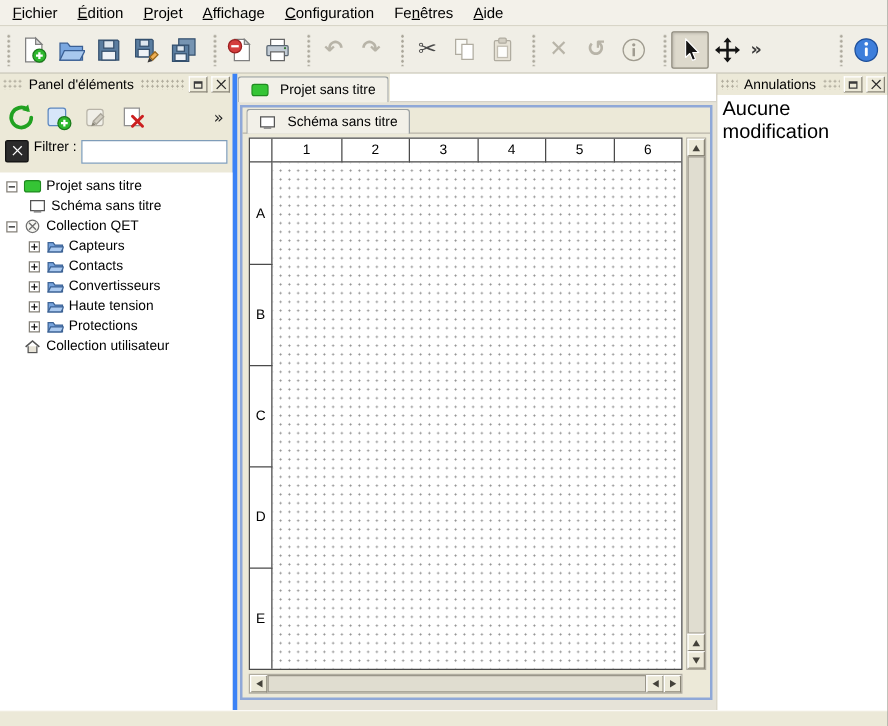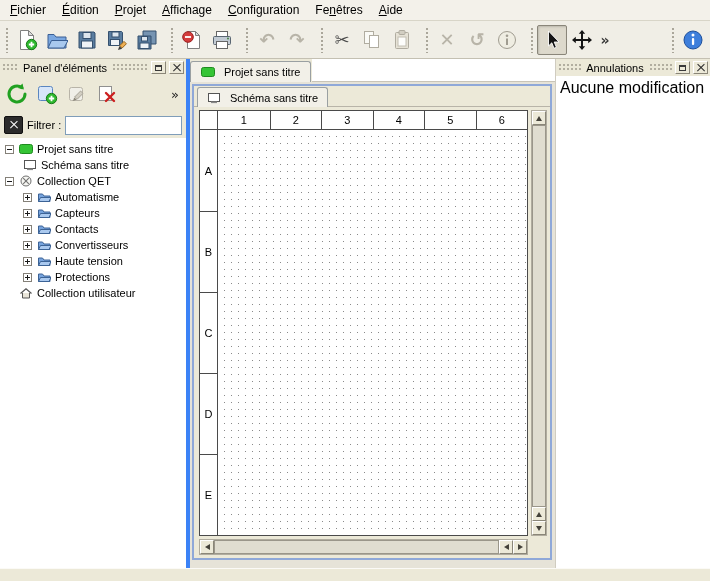--- a/index.html
+++ b/index.html
@@ -40,21 +40,21 @@
   .float-glyph{width:7px;height:6px;border:1px solid #3a3a3a;border-top-width:2px}
   .close-glyph{position:relative;width:8px;height:8px}
   .close-glyph::before,.close-glyph::after{content:"";position:absolute;left:-1px;top:3px;width:10px;height:1.4px;background:#2a2a2a}
   .close-glyph::before{transform:rotate(45deg)}
   .close-glyph::after{transform:rotate(-45deg)}
 
   .dock-toolbar{height:36px;display:flex;align-items:center;padding:0 3px;gap:2px}
   .dock-toolbar .tbtn{width:28px;height:28px}
   .dock-overflow{margin-left:auto;font-size:13px;color:#222;background:none;border:none;padding:0 4px;font-family:"DejaVu Sans",sans-serif}
 
-  .filter-row{height:26px;display:flex;align-items:center;padding:0 4px;gap:4px}
+  .filter-row{height:26px;display:flex;align-items:flex-start;padding:0 4px;gap:4px}
   .filter-clear{width:19px;height:18px;background:#2b2b2b;border:1px solid #111;border-radius:2px;
                 display:flex;align-items:center;justify-content:center;padding:0}
   .filter-clear .close-glyph::before,.filter-clear .close-glyph::after{background:#fff}
   .filter-label{white-space:nowrap}
   .filter-input{flex:1;height:19px;border:1px solid #7f9db9;background:#fff;font-family:inherit;font-size:11px;padding:0 3px;min-width:0}
 
   .tree{flex:1;background:#fff;overflow:hidden;padding-top:3px}
   .trow{display:flex;align-items:center;height:16px;white-space:nowrap;cursor:default}
   .lvl0{padding-left:5px}
   .lvl1{padding-left:23px}
@@ -97,21 +97,21 @@
   .sbtn{flex:none;width:14px;height:14px;background:#ece9d8;border:1px solid;border-color:#fff #8a8678 #8a8678 #fff;
         display:flex;align-items:center;justify-content:center;padding:0}
   .thumb{flex:1;background:#e0ddd0;border:1px solid #9a968a;margin:0}
   .arr{width:0;height:0;border:3.5px solid transparent}
   .arr.up{border-bottom:5px solid #44423a;border-top:none}
   .arr.down{border-top:5px solid #44423a;border-bottom:none}
   .arr.left{border-right:5px solid #44423a;border-left:none}
   .arr.right{border-left:5px solid #44423a;border-right:none}
 
   
-  .right-dock{width:155px;flex:none;display:flex;flex-direction:column;background:#ece9d8;border-left:1px solid #d0ccc0}
+  .right-dock{width:137px;flex:none;display:flex;flex-direction:column;background:#ece9d8;border-left:1px solid #d0ccc0}
   .undo-list{flex:1;background:#fff;padding:3px 4px;font-size:16px}
 
   .statusbar{height:13px;background:#ece9d8;border-top:1px solid #fbfaf6}
 </style>
 </head>
 <body>
 
 <div class="app">
 
   <div class="menubar">
@@ -343,30 +343,20 @@
           <span class="exp"></span>
           <span class="tico">
             <svg width="14" height="12">
                 <circle cx="7" cy="6" r="5" fill="#f6f6f2" stroke="#707070"></circle>
                 <path d="M4.2 3.2l5.6 5.6M9.8 3.2L4.2 8.8" stroke="#707070" stroke-width="1.1"></path>
               </svg>
           </span>
           <span class="tlabel">Collection QET</span>
         </div>
 
-        <div class="trow lvl1">
-          <span class="exp plus"></span>
-          <span class="tico">
-            <svg width="14" height="12">
-                <path d="M1.5 3h4l1.5 2h6v5.5H1.5z" fill="#76a3dd" stroke="#3c6396"></path>
-                <path d="M1.5 10.5l2-4h10.5l-2 4z" fill="#aac9ef" stroke="#3c6396"></path>
-              </svg>
-          </span>
-          <span class="tlabel">Automatisme</span>
-        </div>
 
         <div class="trow lvl1">
           <span class="exp plus"></span>
           <span class="tico">
             <svg width="14" height="12">
                 <path d="M1.5 3h4l1.5 2h6v5.5H1.5z" fill="#76a3dd" stroke="#3c6396"></path>
                 <path d="M1.5 10.5l2-4h10.5l-2 4z" fill="#aac9ef" stroke="#3c6396"></path>
               </svg>
           </span>
           <span class="tlabel">Capteurs</span>

